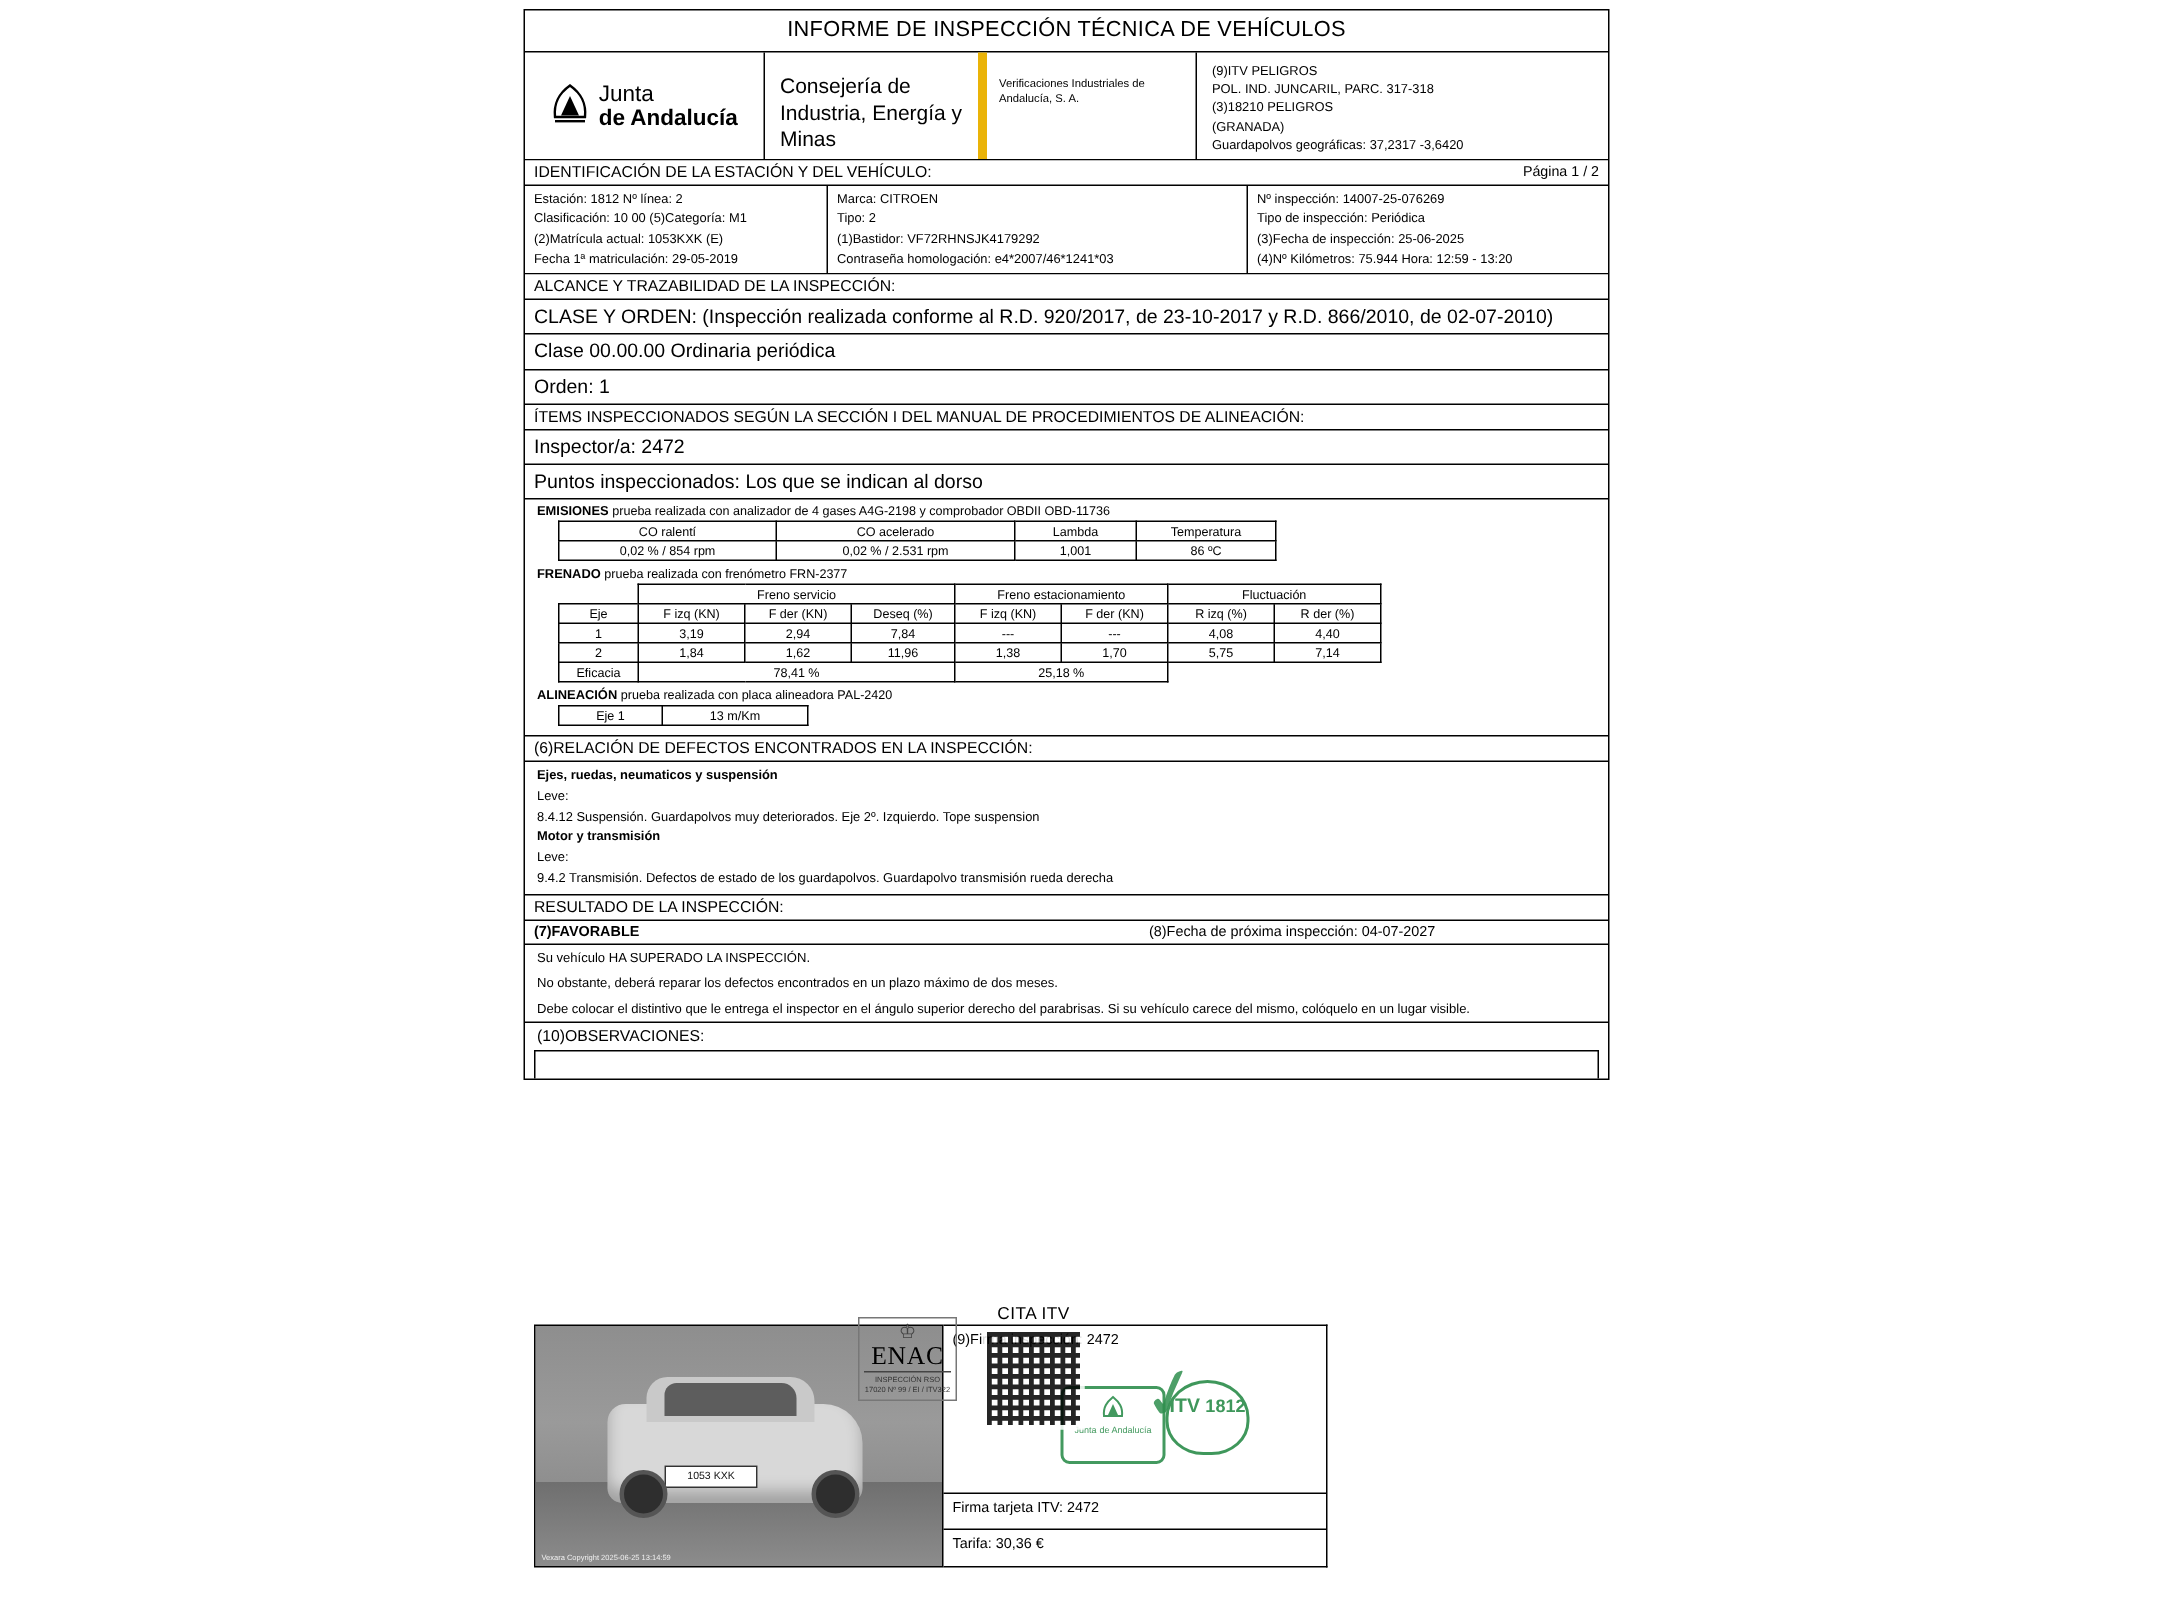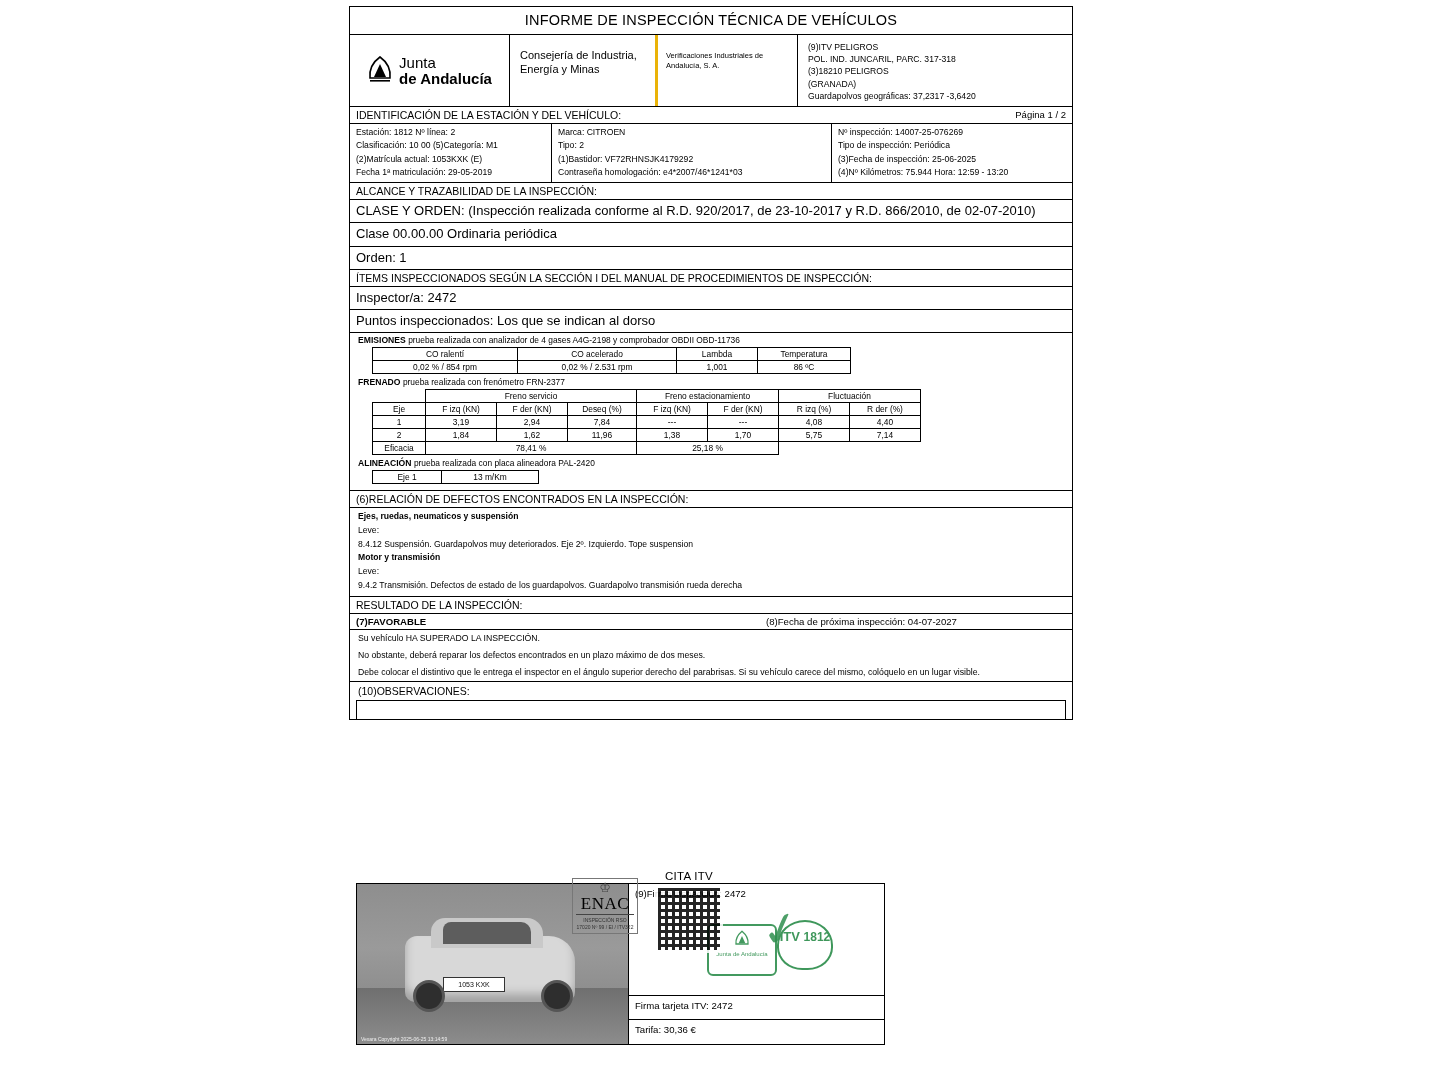--- a/index.html
+++ b/index.html
@@ -51,25 +51,25 @@
   .logo-mark {
     width: 26px; height: 30px;
     position: relative;
   }
   .logo-mark svg { display:block; }
   .logo-text { line-height: 1.05; }
   .logo-text .l1 { font-size: 15px; }
   .logo-text .l2 { font-size: 15px; font-weight: bold; }
   .hdr-cons {
     width: 148px;
-    font-size: 11px;
+    font-size: 14px;
     line-height: 1.25;
     padding: 14px 6px 4px 10px;
     box-sizing: border-box;
-    border-right: 3px solid #eab308;
+    border-right: 6px solid #eab308;
   }
   .hdr-verif {
     width: 140px;
     font-size: 7.5px;
     line-height: 1.3;
     padding: 16px 6px 4px 8px;
     box-sizing: border-box;
     border-right: 1px solid #000;
   }
   .hdr-addr {
@@ -380,21 +380,21 @@
         <div>(3)Fecha de inspección: 25-06-2025</div>
         <div>(4)Nº Kilómetros: 75.944    Hora: 12:59 - 13:20</div>
       </div>
     </div>
 
     <div class="sec-title">ALCANCE Y TRAZABILIDAD DE LA INSPECCIÓN:</div>
     <div class="rowline">CLASE Y ORDEN: (Inspección realizada conforme al R.D. 920/2017, de 23-10-2017 y R.D. 866/2010, de 02-07-2010)</div>
     <div class="rowline">Clase  00.00.00  Ordinaria periódica</div>
     <div class="rowline">Orden: 1</div>
 
-    <div class="sec-title">ÍTEMS INSPECCIONADOS SEGÚN LA SECCIÓN I DEL MANUAL DE PROCEDIMIENTOS DE INSPECCIÓN:</div>
+    <div class="sec-title">ÍTEMS INSPECCIONADOS SEGÚN LA SECCIÓN I DEL MANUAL DE PROCEDIMIENTOS DE ALINEACIÓN:</div>
     <div class="rowline">Inspector/a: 2472</div>
     <div class="rowline">Puntos inspeccionados: Los que se indican al dorso</div>
 
 
     <div class="meas">
       <div>
         <span class="lbl-b">EMISIONES</span>
         <span class="sub">prueba realizada con analizador de 4 gases A4G-2198 y comprobador OBDII OBD-11736</span>
       </div>
       <table class="tb">

